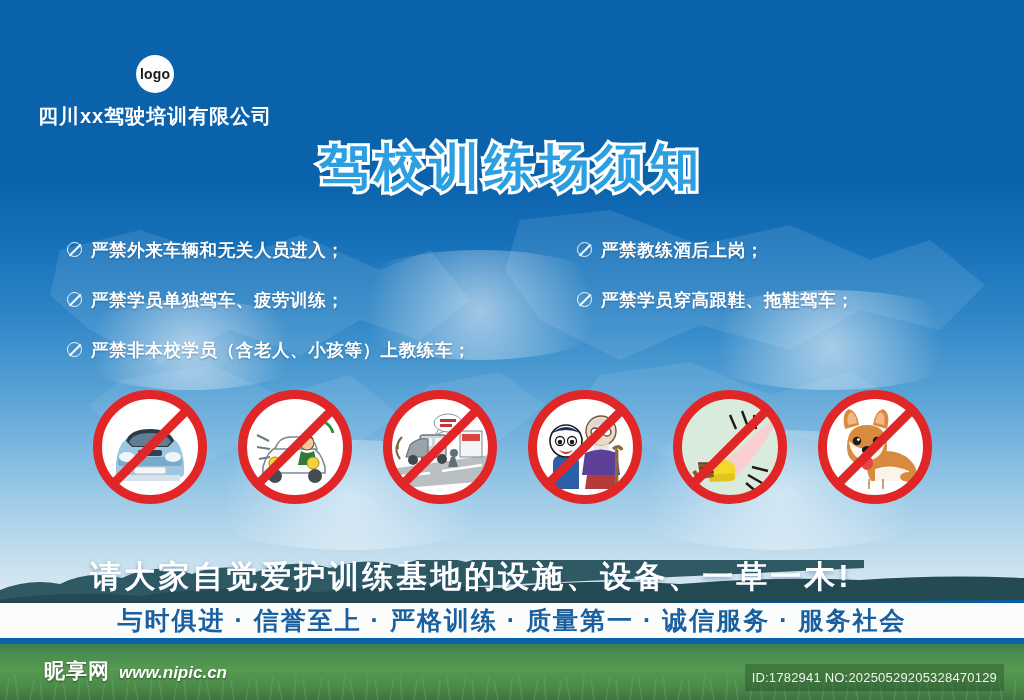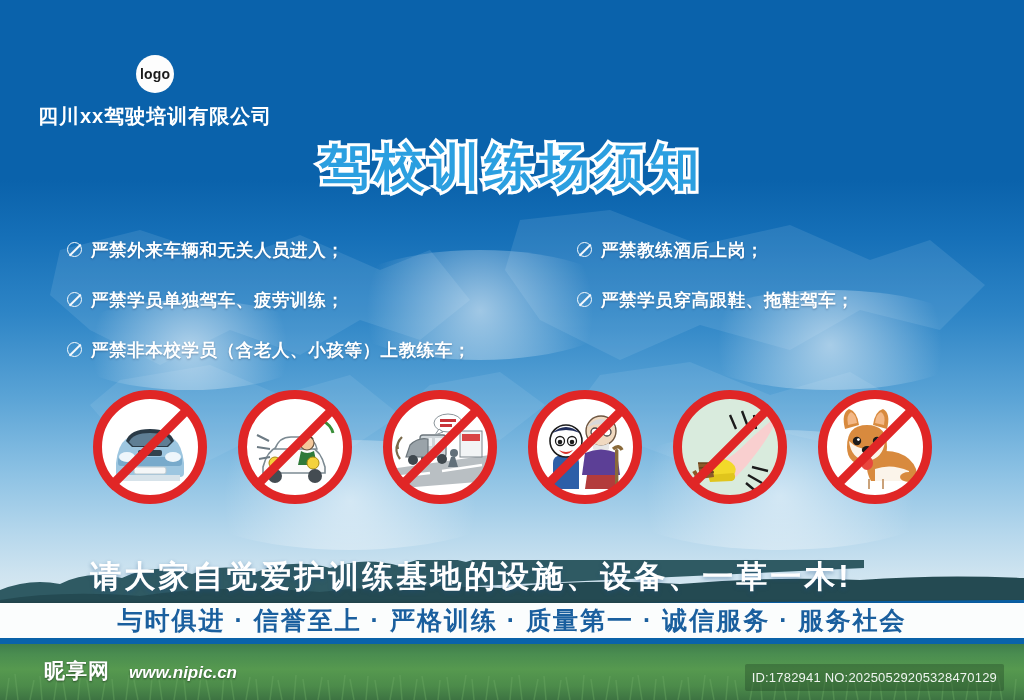--- a/index.html
+++ b/index.html
@@ -139,21 +139,21 @@
   
   .grass{
     position:absolute; left:0; top:644px; width:1024px; height:56px; z-index:5;
     background:linear-gradient(180deg,#3f7d4b 0%,#4a8d50 18%,#56994f 45%,#4c8b4a 75%,#3d7342 100%);
     overflow:hidden;
   }
   .grass-tex{ position:absolute; inset:0; opacity:.55; }
 
   .watermark{
     position:absolute; left:44px; top:657px; z-index:9;
-    display:flex; align-items:baseline; gap:19px;
+    display:flex; align-items:baseline; gap:9px;
   }
   .wm-cn{
     color:#ffffff; font-size:21px; font-weight:900; letter-spacing:1px;
     text-shadow:0 1px 2px rgba(0,0,0,.45);
   }
   .wm-url{
     color:#ffffff; font-size:17px; font-weight:700; font-style:italic;
     text-shadow:0 1px 2px rgba(0,0,0,.45);
   }
   .idcode{

